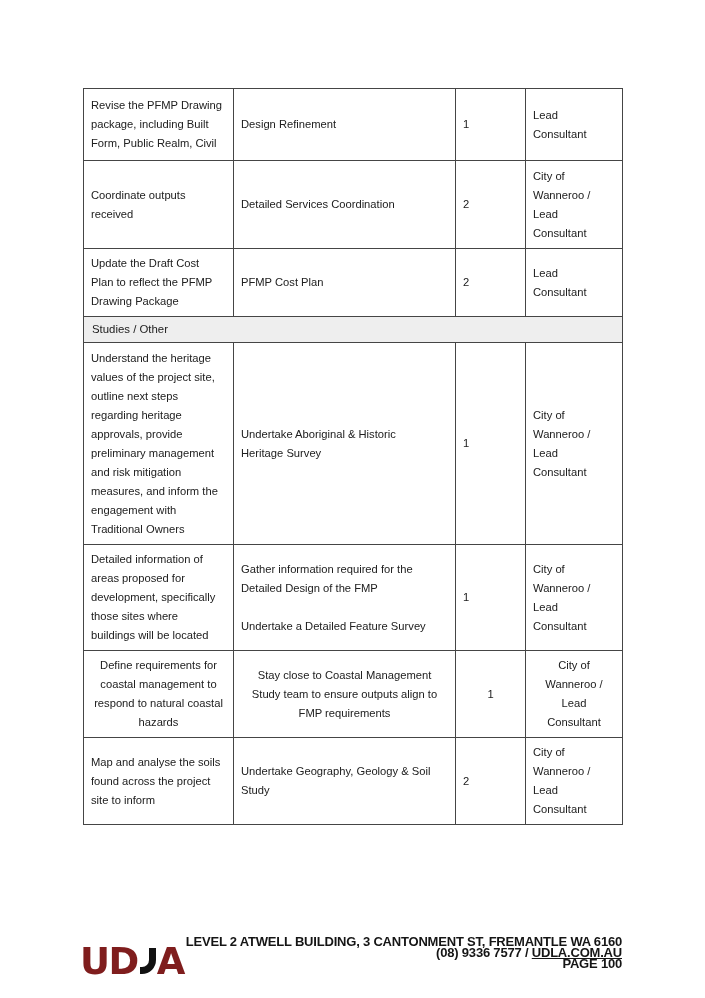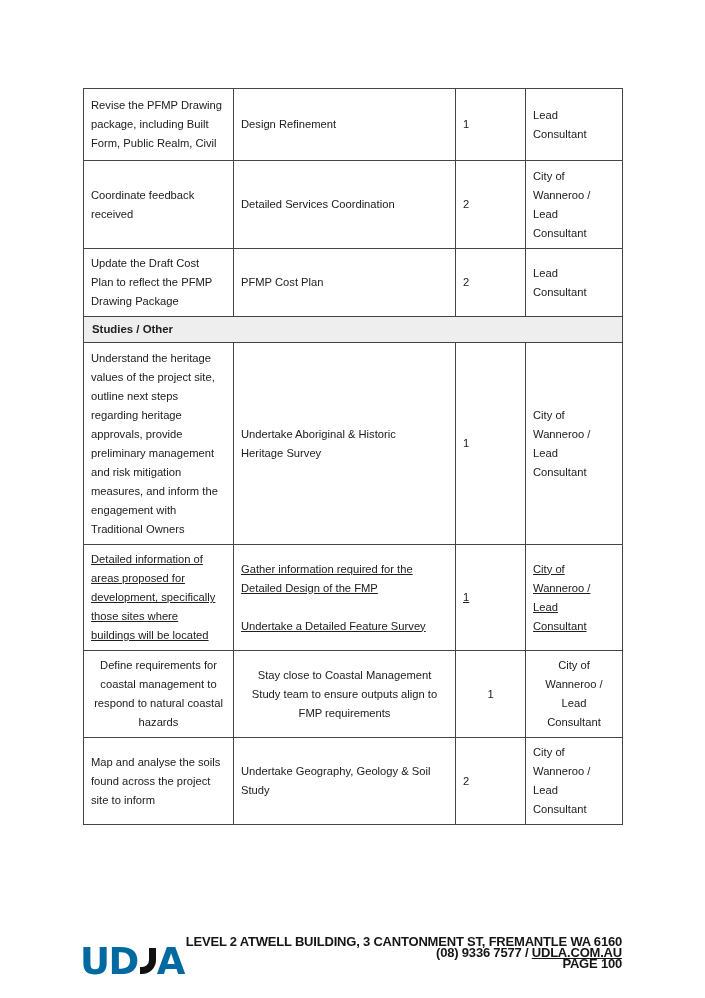--- a/index.html
+++ b/index.html
@@ -42,42 +42,42 @@
   td.c-activity { padding-left: 10px; padding-right: 8px; margin-left: 44px; }
   td.c-stage { padding-left: 10px; }
   td.c-resp { padding-left: 10px; padding-right: 4px; }
 
   tr.r0 { height: 72px; }
   tr.r1 { height: 105px; }
   tr.r2 { height: 88px; }
   tr.r3 { height: 67px; }
   tr.section-row { height: 25px; }
   tr.r4 { height: 202px; }
-  tr.r5 { height: 104px; text-decoration: underline; }
+  tr.r5 { height: 104px; }
   tr.r6 { height: 85px; text-align: center; }
   tr.r7 { height: 86px; }
 
   tr.section-row td {
     background: #eeeeee;
-    font-weight: bold;
+    font-weight: normal;
     font-size: 11.4px;
     white-space: normal;
     padding: 3px 8px;
   }
 
   
   .logo {
     position: absolute;
     left: 80px;
     top: 943px;
     font-family: "DejaVu Sans", sans-serif;
     font-weight: bold;
     font-size: 37px;
     letter-spacing: -1.5px;
-    color: #0369a1;
+    color: #7f1d1d;
     line-height: 37px;
   }
   .logo .lglyph {
     display: inline-block;
     width: 16px;
     height: 26px;
     border-right: 7px solid #111111;
     border-bottom: 7px solid #111111;
     border-bottom-right-radius: 14px;
     margin: 0 1px 0 2px;
@@ -115,21 +115,21 @@
       <tr class="r0">
         <td class="c-task">Revise the PFMP Drawing
 package, including Built
 Form, Public Realm, Civil</td>
         <td class="c-activity">Design Refinement</td>
         <td class="c-stage">1</td>
         <td class="c-resp">Lead
 Consultant</td>
       </tr>
       <tr class="r2">
-        <td class="c-task">Coordinate feedback
+        <td class="c-task">Coordinate outputs
 received</td>
         <td class="c-activity">Detailed Services Coordination</td>
         <td class="c-stage">2</td>
         <td class="c-resp">City of
 Wanneroo /
 Lead
 Consultant</td>
       </tr>
       <tr class="r3">
         <td class="c-task">Update the Draft Cost

